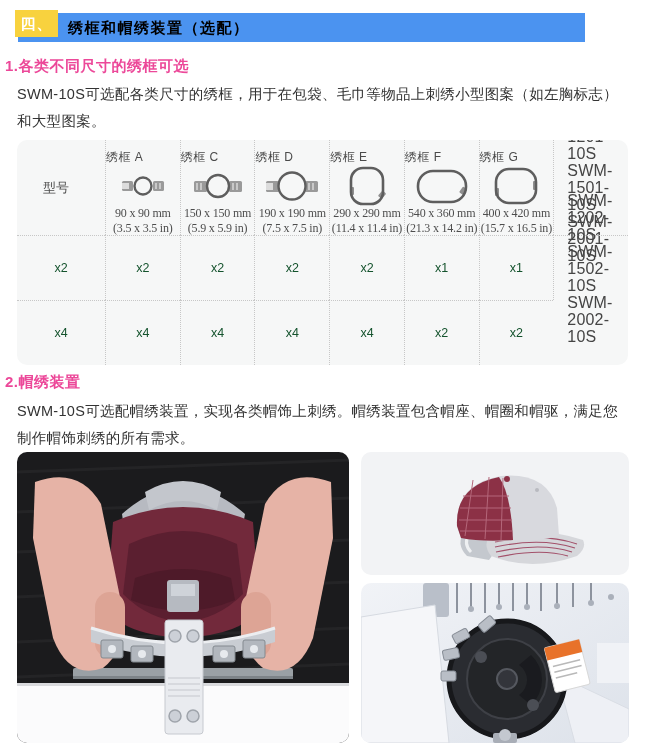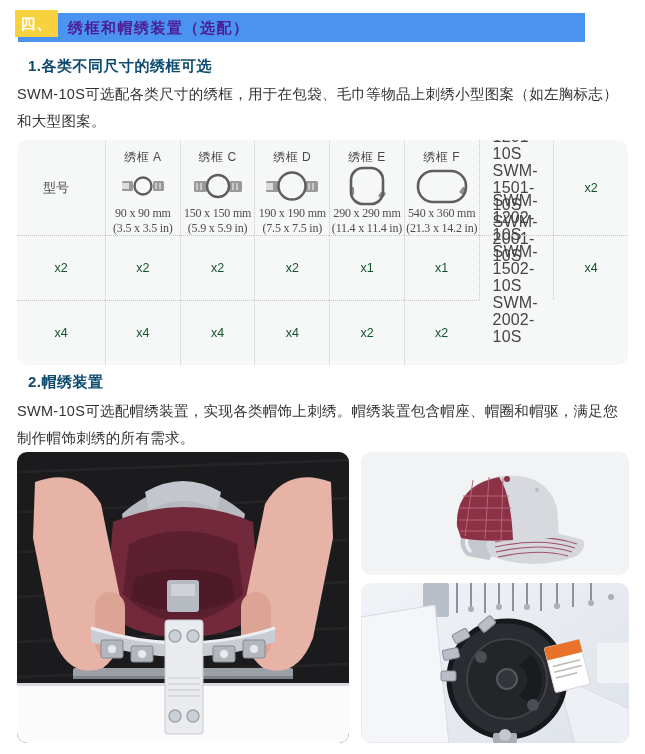--- a/index.html
+++ b/index.html
@@ -3,40 +3,40 @@
 <meta charset="utf-8">
 <style>
   html,body{margin:0;padding:0;background:#fff;}
   body{width:645px;height:754px;font-family:"Liberation Sans","DejaVu Sans",sans-serif;-webkit-font-smoothing:antialiased;}
   .page{position:relative;width:645px;height:754px;background:#ffffff;overflow:hidden;}
 
   
   .banner{position:absolute;left:18px;top:13px;width:567px;height:29px;background:#4b93f0;}
   .banner-num{position:absolute;left:-3px;top:-3px;width:43px;height:27px;background:#f8d23e;
     color:#ffffff;font-weight:bold;font-size:15px;line-height:27px;text-align:center;letter-spacing:1px;}
-  .banner-title{position:absolute;left:50px;top:0;height:29px;line-height:29px;color:#4c1d95;
+  .banner-title{position:absolute;left:50px;top:0;height:29px;line-height:29px;color:#000000;
     font-weight:bold;font-size:15px;letter-spacing:1.5px;text-align:center;}
 
   
-  .h-sec{position:absolute;left:28px;font-size:15px;font-weight:bold;color:#0c4a6e;letter-spacing:.5px;}
+  .h-sec{position:absolute;left:5px;font-size:15px;font-weight:bold;color:#ec4899;letter-spacing:.5px;}
   #heading1{top:57px;}
   #heading2{top:373px;}
   .para{position:absolute;left:17px;width:612px;font-size:14.5px;color:#333333;line-height:26.5px;letter-spacing:.3px;}
   #para1{top:81px;}
   #para2{top:398px;}
 
   
   .tbl{position:absolute;left:17px;top:140px;width:611px;height:225px;background:#f6f7f7;
     border-radius:10px;overflow:hidden;display:grid;
     grid-template-columns:88px repeat(7,1fr);grid-template-rows:95px 65px 65px;}
   .tbl>div{border-left:1px dotted #c7c7c7;min-width:0;}
   .tbl>div:nth-child(8n+1){border-left:none;}
   .tbl>div:nth-child(n+9){border-top:1px dotted #c7c7c7;}
   .cell-model-h{display:flex;align-items:center;padding-left:26px;font-size:13px;color:#4a4a4a;}
-  .col-h{display:flex;flex-direction:column;align-items:center;padding-top:9px;}
+  .col-h{display:flex;flex-direction:column;padding-top:9px;}
   .hoop-name{font-size:12px;color:#4a4a4a;letter-spacing:.5px;}
   .hoop-icon{height:40px;display:flex;align-items:center;justify-content:center;}
   .hoop-size{text-align:center;font-size:12px;color:#4d4d4d;line-height:14.5px;letter-spacing:-0.2px;font-family:Liberation Serif, serif;}
   .cell-models{display:flex;flex-direction:column;justify-content:center;padding-left:13px;
     font-size:16px;color:#454545;line-height:17px;letter-spacing:.2px;}
   .cell-qty{display:flex;align-items:center;justify-content:center;font-size:12.5px;color:#14532d;}
 
   
   .photos{position:absolute;left:17px;top:452px;width:612px;height:291px;display:flex;gap:12px;}
   .photo{border-radius:10px;overflow:hidden;flex-shrink:0;}
@@ -141,20 +141,34 @@
           <rect x="50" y="22" width="5" height="7" rx="1" fill="#8f8f8f" transform="rotate(35 52 25)"></rect>
           <rect x="7" y="6" width="48" height="31" rx="15" fill="none" stroke="#5e5e5e" stroke-width="2.6"></rect>
         </svg>
       </div>
       <div class="hoop-size">
         <div>540 x 360 mm</div>
         <div>(21.3 x 14.2 in)</div>
       </div>
     </div>
 
+    <div class="col-h">
+      <div class="hoop-name">绣框 G</div>
+      <div class="hoop-icon">
+        <svg width="62" height="42" viewBox="0 0 62 42">
+          <rect x="10" y="23" width="4" height="8" rx="1" fill="#8f8f8f"></rect>
+          <rect x="48" y="16" width="4" height="9" rx="1" fill="#8f8f8f"></rect>
+          <rect x="11" y="4" width="40" height="34" rx="13" fill="none" stroke="#5e5e5e" stroke-width="2.6"></rect>
+        </svg>
+      </div>
+      <div class="hoop-size">
+        <div>400 x 420 mm</div>
+        <div>(15.7 x 16.5 in)</div>
+      </div>
+    </div>
 
     <div class="cell-models">
       <div>SWM-1201-10S</div>
       <div>SWM-1501-10S</div>
       <div>SWM-2001-10S</div>
     </div>
     <div class="cell-qty">x2</div>
     <div class="cell-qty">x2</div>
     <div class="cell-qty">x2</div>
     <div class="cell-qty">x2</div>

